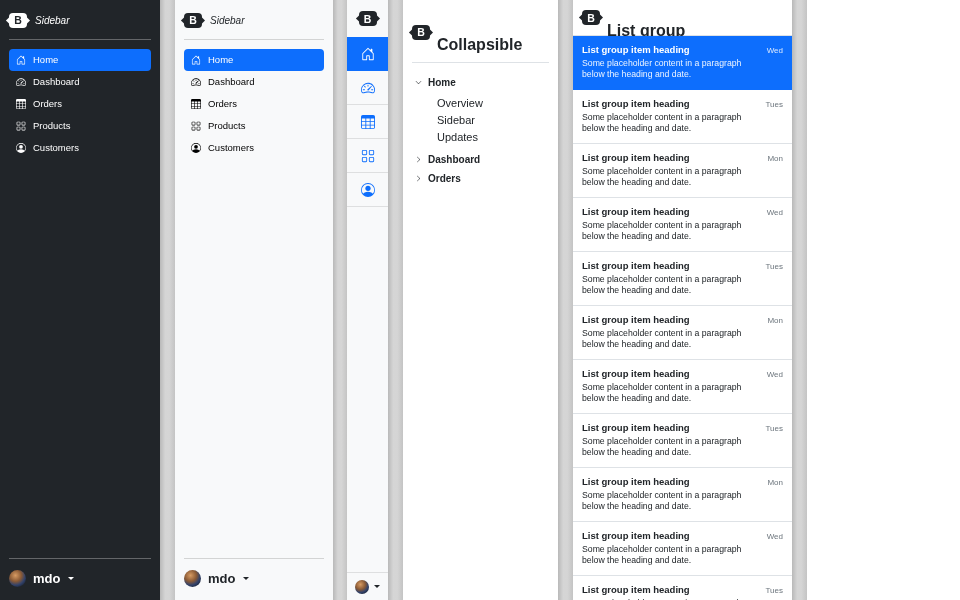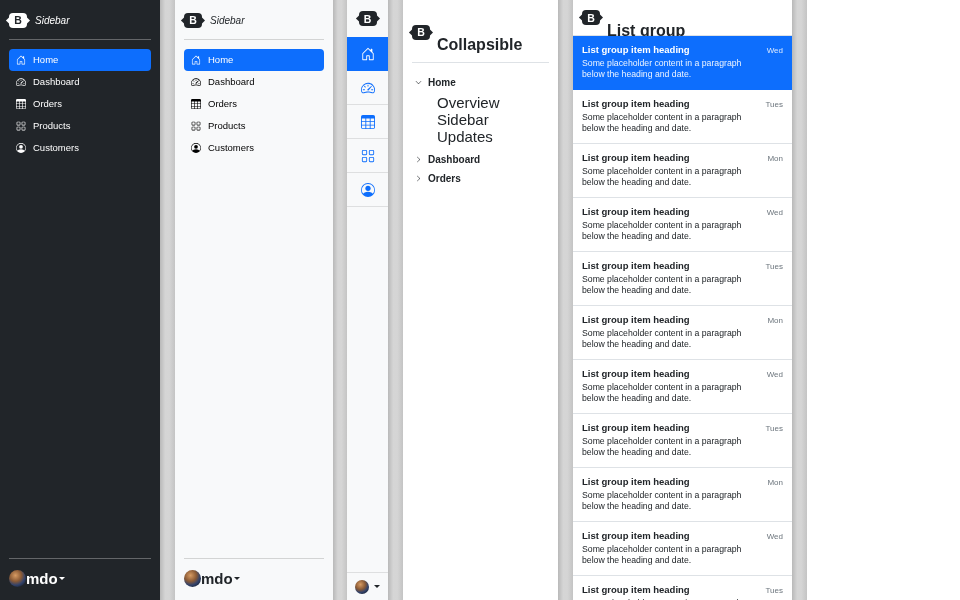--- a/index.html
+++ b/index.html
@@ -41,21 +41,21 @@
   .nav-item{
     display:flex;align-items:center;gap:7px;padding:6px 7px;border-radius:4px;
     font-size:9.5px;text-decoration:none;cursor:pointer;line-height:10px;
   }
   .sb-dark .nav-item{color:#fff;}
   .sb-light .nav-item{color:#000;}
   .nav-item.active{background:#0d6efd;color:#fff;}
   .ic{width:10px;height:10px;fill:currentColor;flex-shrink:0;}
 
   .sb-footer{margin-top:auto;}
-  .user{display:flex;align-items:center;font-size:15px;font-weight:700;padding:2px 0 3px;cursor:pointer;}
+  .user{display:flex;align-items:center;gap:7px;font-size:13px;font-weight:700;padding:2px 0 3px;cursor:pointer;}
   .avatar{
     width:17px;height:17px;border-radius:50%;flex-shrink:0;
     background:radial-gradient(circle at 38% 32%,#d79b63,#8a5a35 38%,#31426b 62%,#15181e 90%);
   }
   .caret{width:0;height:0;border-left:3px solid transparent;border-right:3px solid transparent;border-top:3.5px solid currentColor;display:inline-block;margin-left:1px;}
 
   
   .sb-icons{width:41px;background:#f8f9fa;}
   .logo-cell{height:37px;display:flex;align-items:center;justify-content:center;cursor:pointer;}
   .icon-item{
@@ -71,21 +71,21 @@
   .avatar-sm{width:14px;height:14px;}
 
   
   .sb-collapsible{width:155px;background:#fff;padding:10px 9px;}
   .c-brand{display:flex;align-items:center;gap:7px;padding-bottom:8px;border-bottom:1px solid #dee2e6;cursor:pointer;}
   .c-list{margin-top:10px;}
   .c-row{display:flex;align-items:center;gap:6px;padding:4px 0 4px 3px;font-size:10px;font-weight:600;color:#212529;cursor:pointer;line-height:11px;}
   .c-chevron{width:7px;height:7px;fill:currentColor;flex-shrink:0;}
   .c-chevron.down{transform:rotate(90deg);}
   .c-sub{list-style:none;margin:2px 0 5px;padding:0 0 0 25px;}
-  .c-sub li{padding:3.5px 0;font-size:15px;color:#212529;cursor:pointer;line-height:10px;}
+  .c-sub li{padding:3.5px 0;font-size:11px;color:#212529;cursor:pointer;line-height:10px;}
   .c-divider{border:0;border-top:1px solid #dee2e6;margin:9px 0;}
 
   
   .lg-panel{width:219px;background:#fff;display:flex;flex-direction:column;}
   .lg-header{
     display:flex;align-items:center;gap:7px;height:36px;box-sizing:border-box;
     padding:0 9px;border-bottom:1px solid #dee2e6;flex-shrink:0;cursor:pointer;
   }
   .lg-list{overflow:hidden;height:567px;}
   .lg-item{display:block;box-sizing:border-box;height:54px;padding:8px 9px;border-bottom:1px solid #dee2e6;cursor:pointer;}

